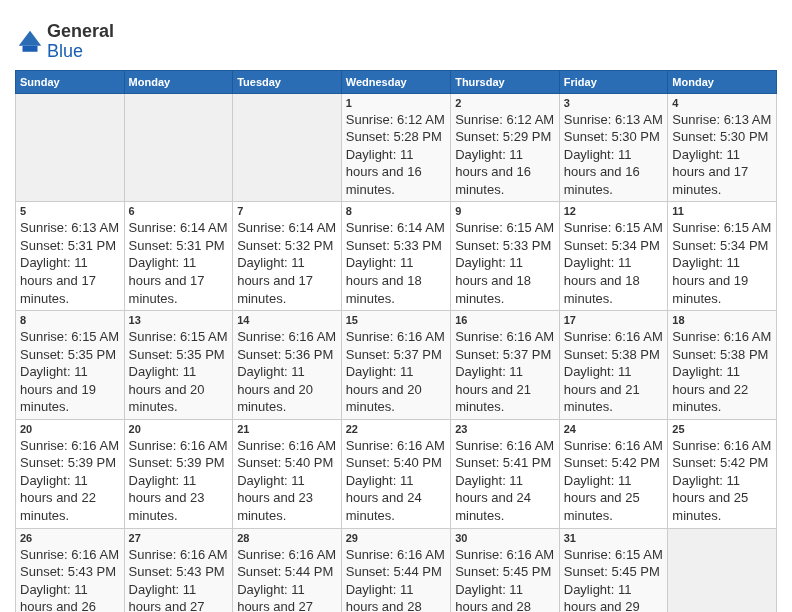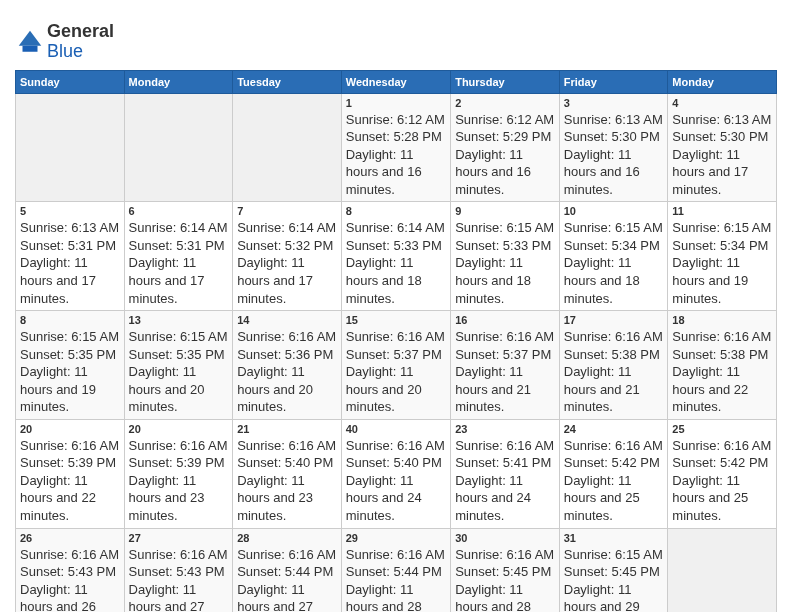--- a/index.html
+++ b/index.html
@@ -185,21 +185,21 @@
 Sunset: 5:33 PM
 Daylight: 11 hours and 18 minutes.</div>
           </td>
           <td>
             <div class="day-number">9</div>
             <div class="day-info" style="white-space: pre-line;">Sunrise: 6:15 AM
 Sunset: 5:33 PM
 Daylight: 11 hours and 18 minutes.</div>
           </td>
           <td>
-            <div class="day-number">10</div>
+            <div class="day-number">12</div>
             <div class="day-info" style="white-space: pre-line;">Sunrise: 6:15 AM
 Sunset: 5:34 PM
 Daylight: 11 hours and 18 minutes.</div>
           </td>
           <td>
             <div class="day-number">11</div>
             <div class="day-info" style="white-space: pre-line;">Sunrise: 6:15 AM
 Sunset: 5:34 PM
 Daylight: 11 hours and 19 minutes.</div>
           </td>
@@ -261,21 +261,21 @@
 Sunset: 5:39 PM
 Daylight: 11 hours and 23 minutes.</div>
           </td>
           <td>
             <div class="day-number">21</div>
             <div class="day-info" style="white-space: pre-line;">Sunrise: 6:16 AM
 Sunset: 5:40 PM
 Daylight: 11 hours and 23 minutes.</div>
           </td>
           <td>
-            <div class="day-number">40</div>
+            <div class="day-number">22</div>
             <div class="day-info" style="white-space: pre-line;">Sunrise: 6:16 AM
 Sunset: 5:40 PM
 Daylight: 11 hours and 24 minutes.</div>
           </td>
           <td>
             <div class="day-number">23</div>
             <div class="day-info" style="white-space: pre-line;">Sunrise: 6:16 AM
 Sunset: 5:41 PM
 Daylight: 11 hours and 24 minutes.</div>
           </td>

